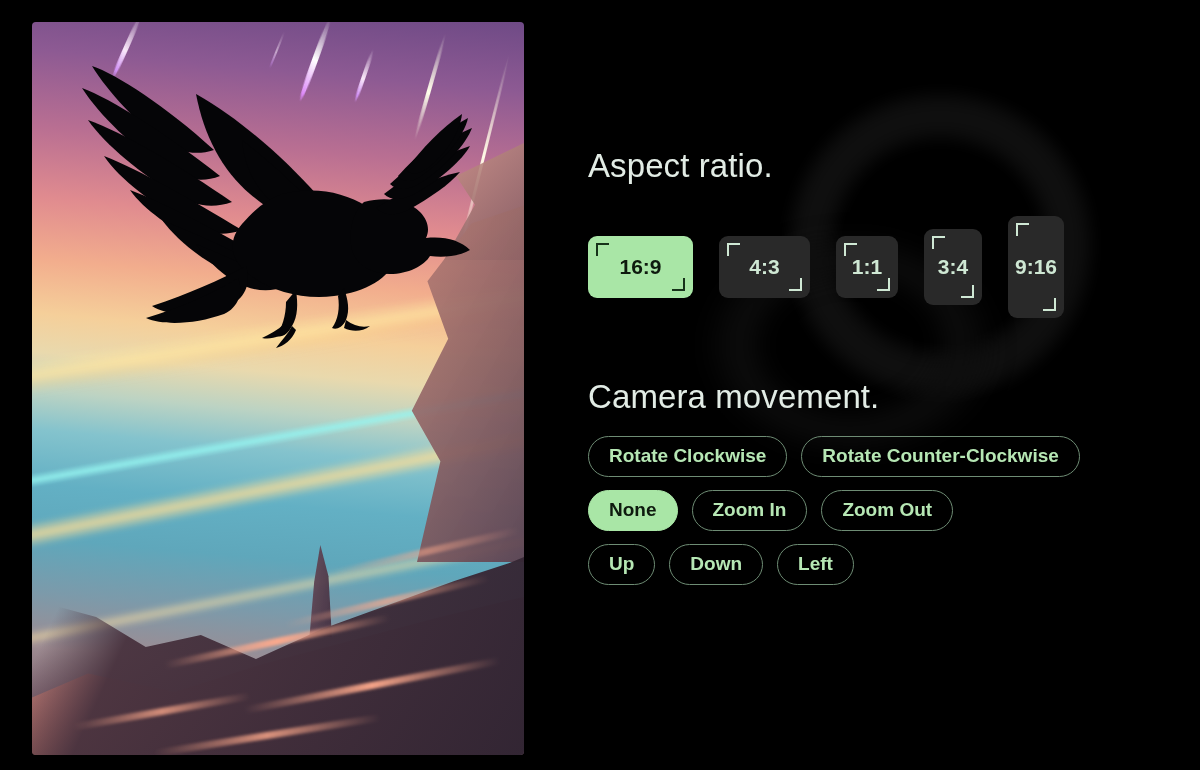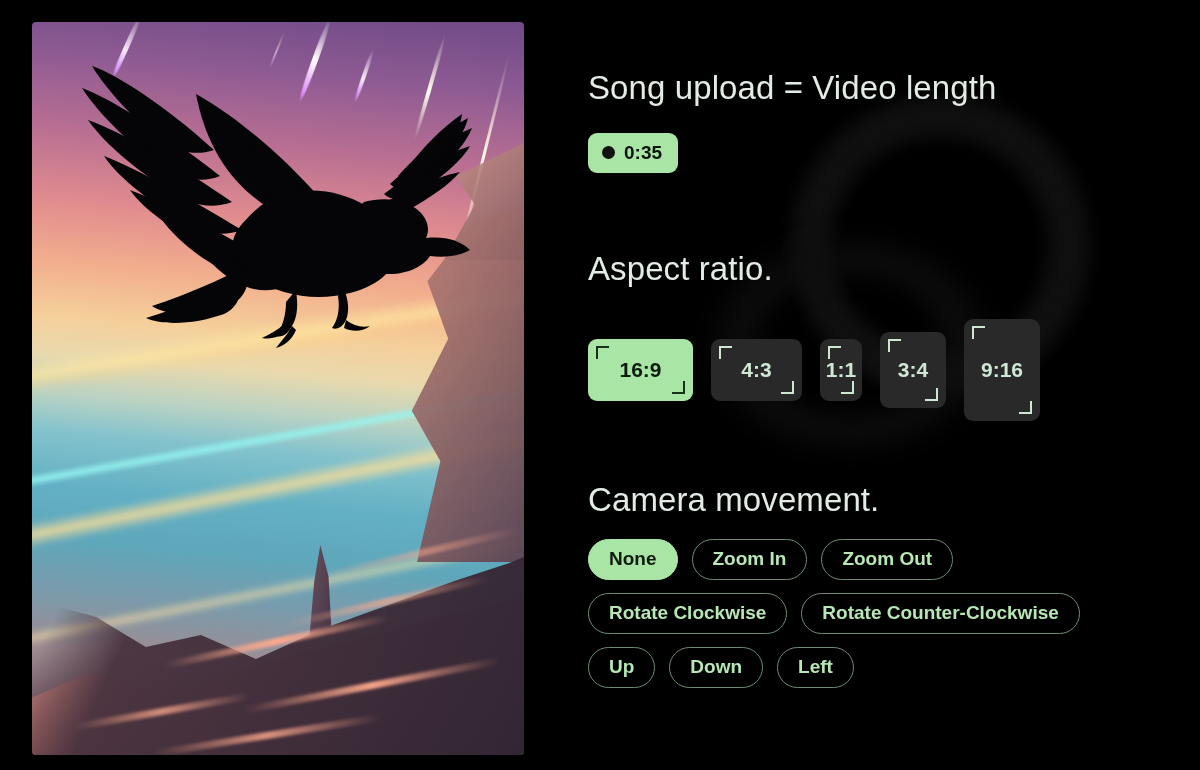--- a/index.html
+++ b/index.html
@@ -225,21 +225,21 @@
     border-radius: 50%;
     background: #121212;
     display: inline-block;
   }
 
   
   .aspect-block { margin-top: 78px; }
   .aspect-row {
     display: flex;
     align-items: center;
-    gap: 18px;
+    gap: 26px;
     margin-top: 22px;
     height: 120px;
   }
   .ar-btn {
     position: relative;
     display: flex;
     align-items: center;
     justify-content: center;
     background: #292929;
     border: none;
@@ -262,23 +262,23 @@
     border-style: solid;
     border-width: 0;
   }
   .ar-btn.selected .bracket { border-color: #17321a; }
   .ar-btn .bracket.tl { top: 7px; left: 8px; border-top-width: 2px; border-left-width: 2px; }
   .ar-btn .bracket.br { bottom: 7px; right: 8px; border-bottom-width: 2px; border-right-width: 2px; }
 
   
   .ar-16-9 { width: 105px; height: 62px; }
   .ar-4-3  { width: 91px;  height: 62px; }
-  .ar-1-1  { width: 42px;  height: 62px; }
-  .ar-3-4  { width: 66px;  height: 76px; }
-  .ar-9-16 { width: 76px;  height: 102px; }
+  .ar-1-1  { width: 62px;  height: 62px; }
+  .ar-3-4  { width: 58px;  height: 76px; }
+  .ar-9-16 { width: 56px;  height: 102px; }
 
   
   .camera-block { margin-top: 52px; }
   .pill-rows { margin-top: 20px; }
   .pill-row {
     display: flex;
     align-items: center;
     gap: 14px;
     margin-bottom: 13px;
   }
@@ -375,29 +375,20 @@
             <path d="M300 276 C308 282 316 284 324 282 C316 288 306 288 298 284 Z"></path>
           </g>
         </svg>
       </div>
     </div>
   </div>
 
   <div class="settings">
 
 
-    <div>
-      <div class="section-title">Song upload = Video length</div>
-      <div class="duration-row">
-        <button class="duration-chip">
-          <span class="rec-dot"></span>
-          <span>0:35</span>
-        </button>
-      </div>
-    </div>
 
     <div class="aspect-block">
       <div class="section-title">Aspect ratio.</div>
 
       <div class="aspect-row">
 
         <button class="ar-btn ar-16-9 selected">
           <span class="bracket tl"></span>
           <span class="bracket br"></span>
           <span>16:9</span>
@@ -429,28 +420,28 @@
 
       </div>
     </div>
 
     <div class="camera-block">
       <div class="section-title">Camera movement.</div>
 
       <div class="pill-rows">
 
         <div class="pill-row">
+          <button class="pill">Rotate Clockwise</button>
+          <button class="pill">Rotate Counter-Clockwise</button>
+        </div>
+
+        <div class="pill-row">
           <button class="pill selected">None</button>
           <button class="pill">Zoom In</button>
           <button class="pill">Zoom Out</button>
-        </div>
-
-        <div class="pill-row">
-          <button class="pill">Rotate Clockwise</button>
-          <button class="pill">Rotate Counter-Clockwise</button>
         </div>
 
         <div class="pill-row">
           <button class="pill">Up</button>
           <button class="pill">Down</button>
           <button class="pill">Left</button>
         </div>
 
       </div>
     </div>

